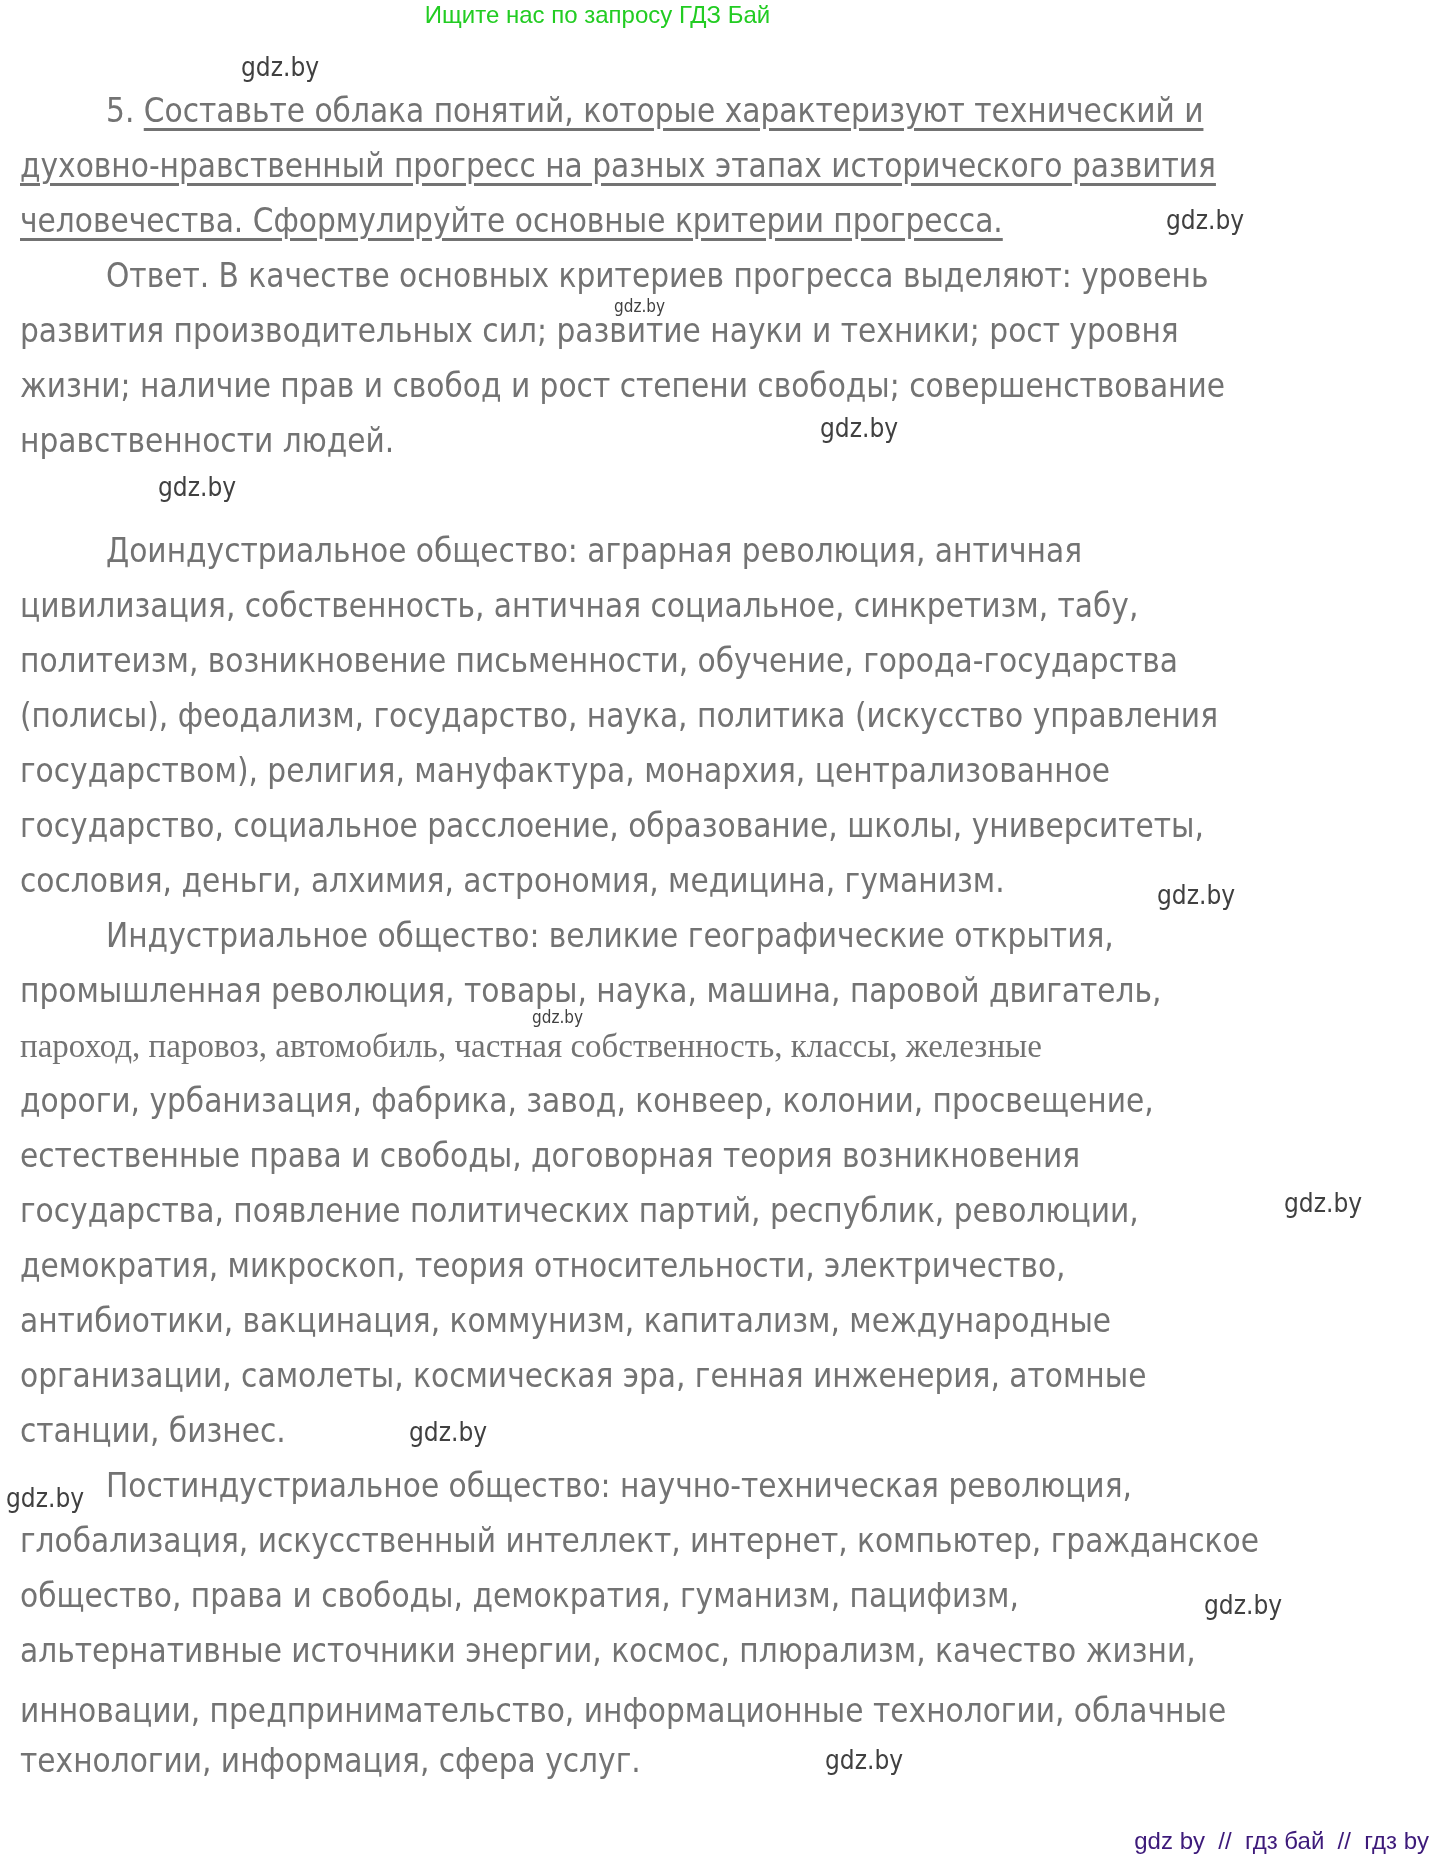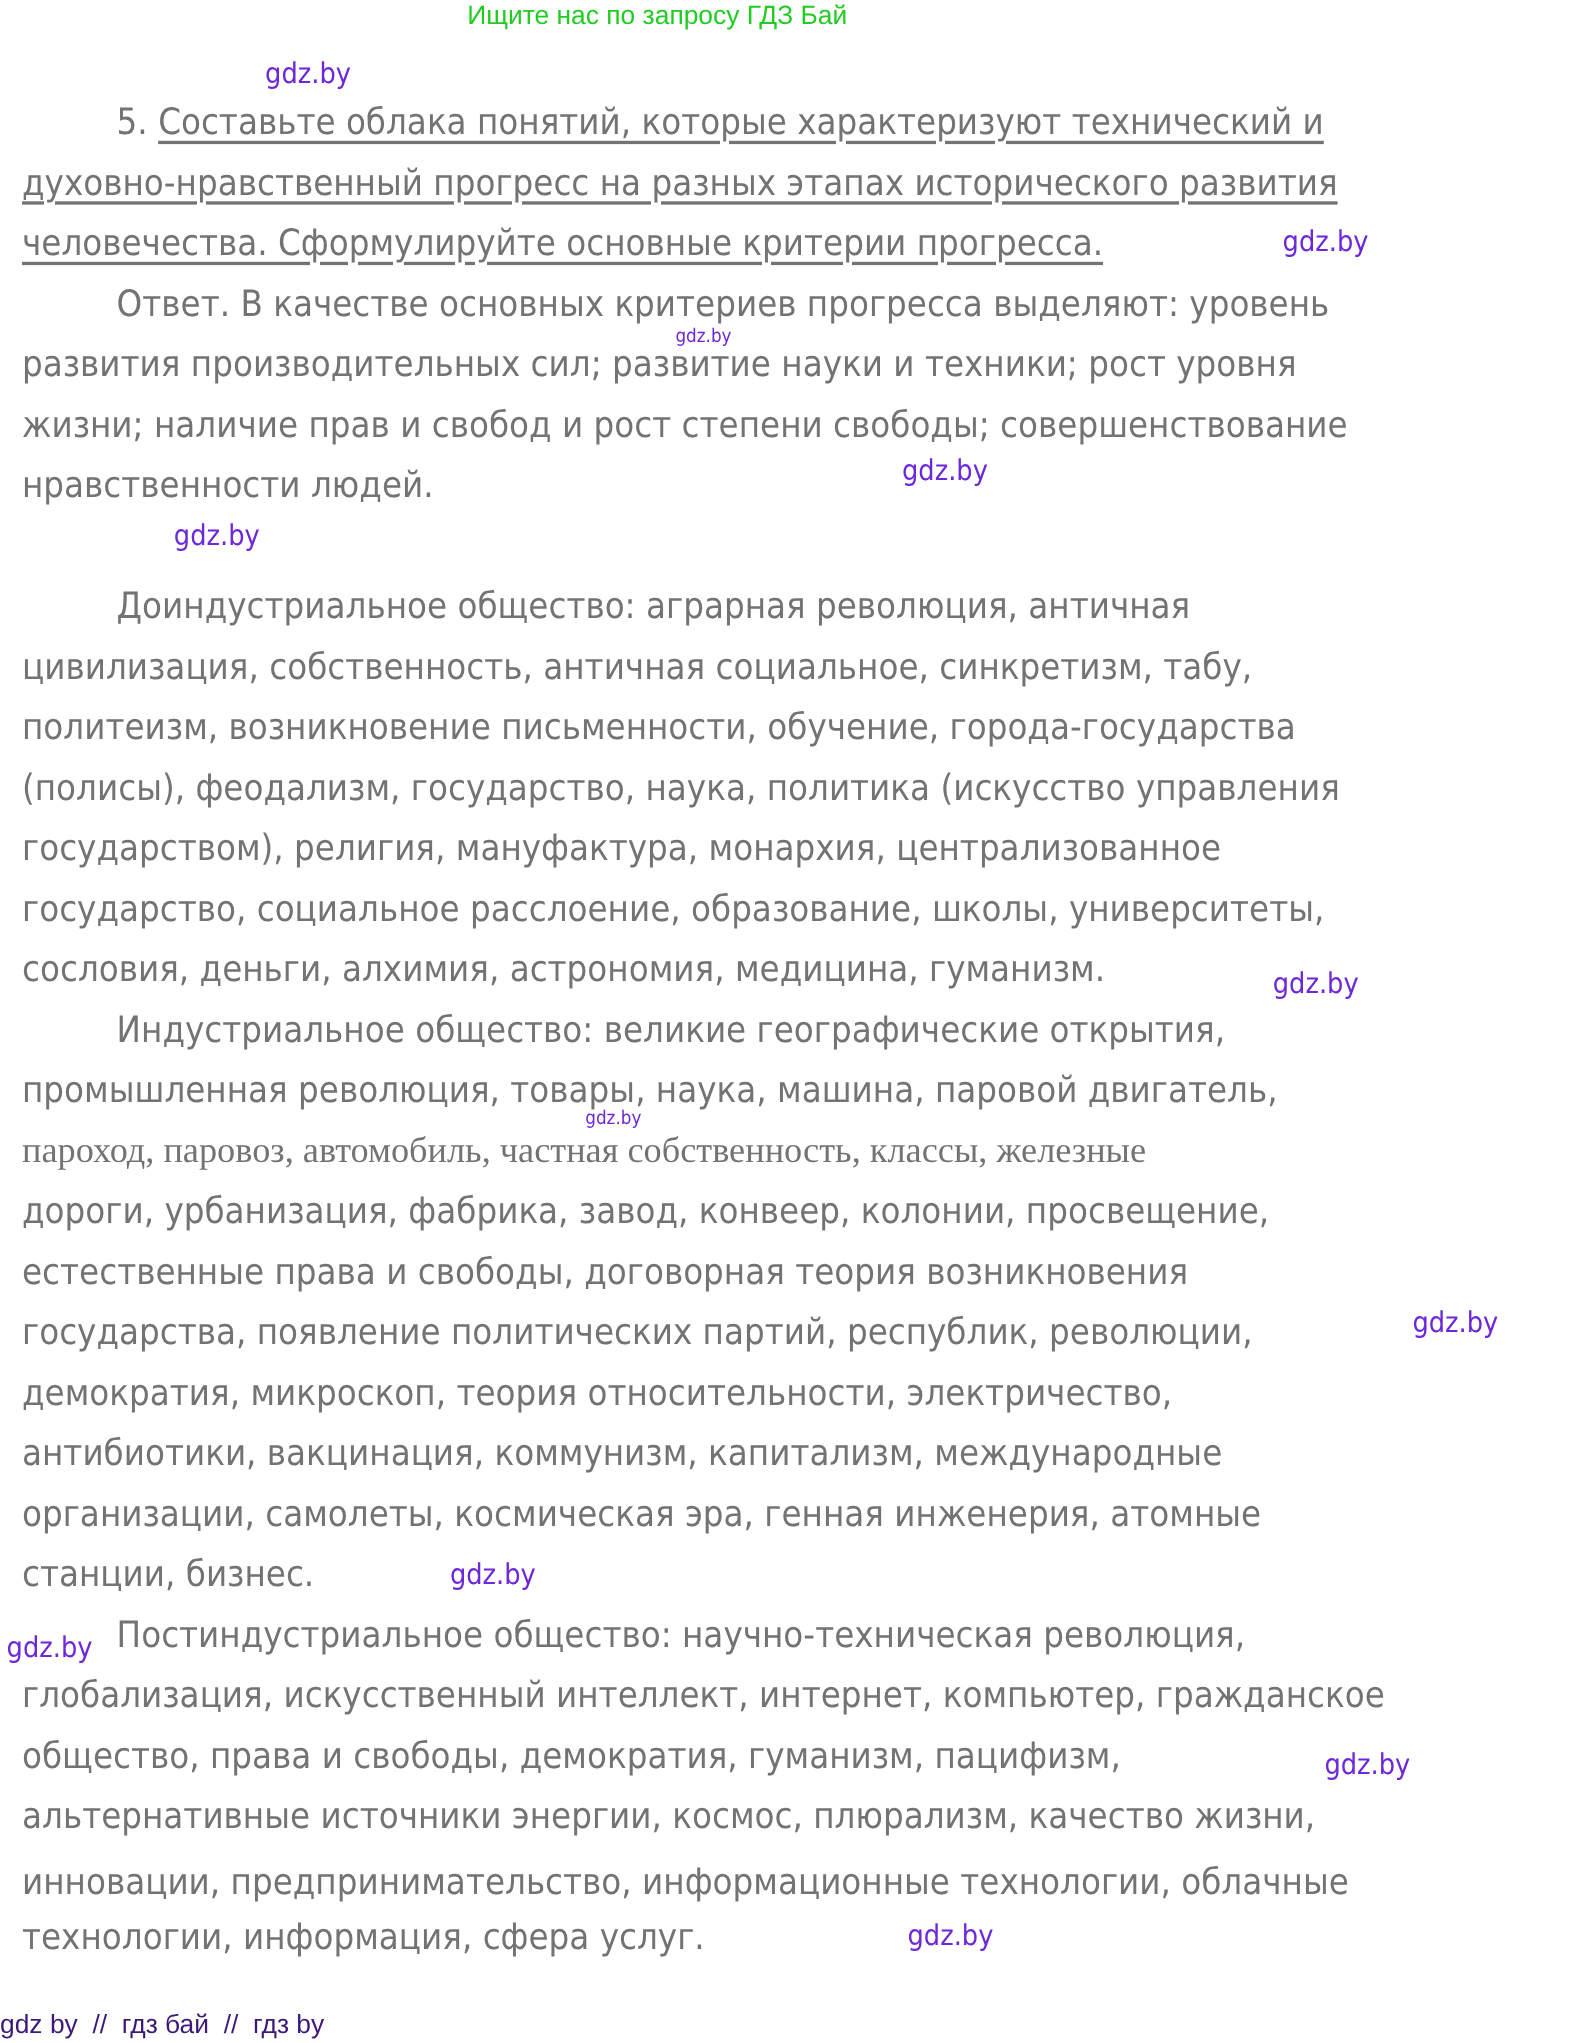--- a/index.html
+++ b/index.html
@@ -3,36 +3,36 @@
 <meta charset="utf-8">
 <style>
   html, body { margin: 0; padding: 0; background: #ffffff; }
   body { width: 1429px; height: 1857px; position: relative; overflow: hidden; }
   .banner {
     position: absolute; top: 0; left: 0; width: 1195px; text-align: center;
     font-family: "Liberation Sans", sans-serif; font-size: 24px; color: #22cc22;
     line-height: 30px;
   }
   .footer {
-    position: absolute; top: 1826px; left: 0; width: 1429px; text-align: left;
+    position: absolute; top: 1826px; left: 0; width: 1429px; text-align: right;
     font-family: "Liberation Sans", sans-serif; font-size: 24px; color: #3d1a7a;
     line-height: 30px; white-space: pre;
   }
   .line {
     position: absolute; left: 20px; white-space: nowrap;
     font-family: "DejaVu Sans Condensed", "DejaVu Sans", sans-serif;
     font-stretch: condensed;
     font-size: 33px; color: #737373; line-height: 40px;
     transform-origin: left top;
   }
   .u { text-decoration: underline; text-decoration-thickness: 3px; text-underline-offset: 6px; }
   .wm {
     position: absolute; white-space: nowrap;
     font-family: "DejaVu Sans", sans-serif; font-stretch: condensed;
-    font-size: 26px; color: #6d28d9; line-height: 30px;
+    font-size: 26px; color: #404040; line-height: 30px;
   }
   .wm.small { font-size: 17px; line-height: 20px; }
 </style>
 </head>
 <body>
 
 <div class="banner">Ищите нас по запросу ГДЗ Бай</div>
 
 <div class="wm" style="left:241px;top:52px;">gdz.by</div>
 <div class="wm" style="left:1166px;top:205px;">gdz.by</div>

